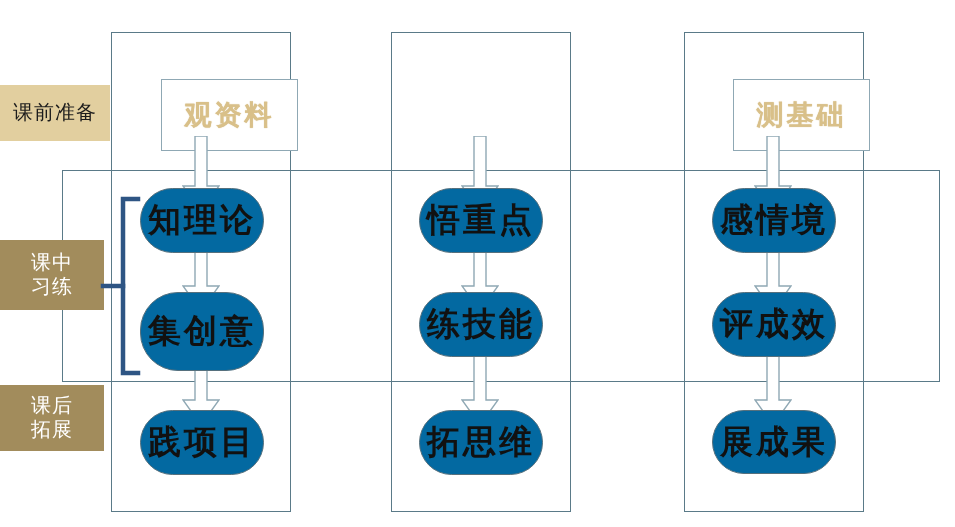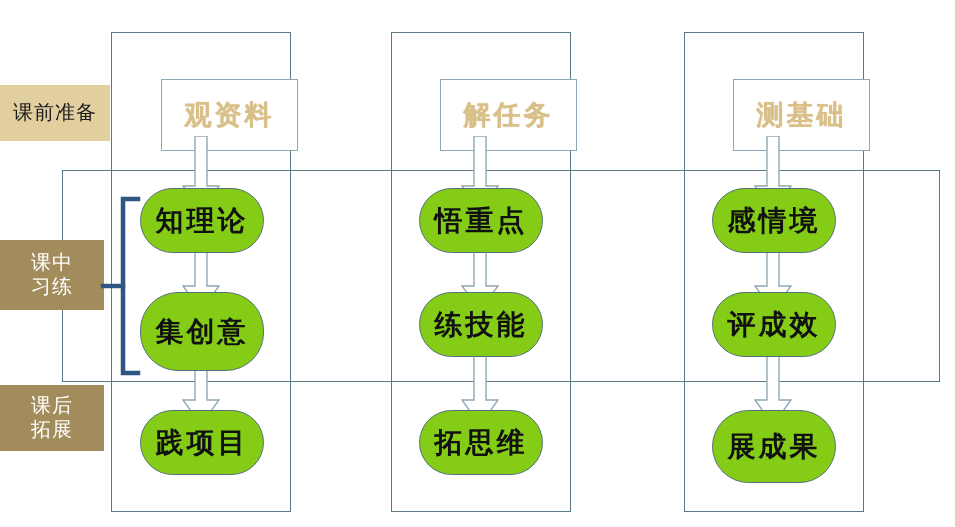--- a/index.html
+++ b/index.html
@@ -78,26 +78,26 @@
     z-index: 4;
     margin-left: 28px;
   }
 
   
   .node {
     position: absolute;
     box-sizing: border-box;
     border: 1.4px solid #56707d;
     border-radius: 38px;
-    background: #84cc16;
+    background: #0369a1;
     display: flex;
     align-items: center;
     justify-content: center;
     color: #111111;
-    font-size: 28px;
+    font-size: 33px;
     font-weight: 700;
     letter-spacing: 3px;
     z-index: 5;
   }
 
   
   .arrow {
     position: absolute;
     z-index: 4;
   }
@@ -112,21 +112,20 @@
 
 <div id="canvas">
 
   <div class="band" style="left:62px; top:170px; width:878px; height:212px;"></div>
 
   <div class="col-frame" style="left:111px; top:32px; width:180px; height:480px;"></div>
   <div class="col-frame" style="left:391px; top:32px; width:180px; height:480px;"></div>
   <div class="col-frame" style="left:684px; top:32px; width:180px; height:480px;"></div>
 
   <div class="head-box" style="left:133px; top:79px; width:137px; height:72px;">观资料</div>
-  <div class="head-box" style="left:412px; top:79px; width:137px; height:72px;">解任务</div>
   <div class="head-box" style="left:705px; top:79px; width:137px; height:72px;">测基础</div>
 
   <div class="arrow" style="left:182px; top:136px; width:38px; height:76px;">
     <svg width="38" height="76" viewBox="0 0 38 76">
       <polygon points="13,0 25,0 25,50 37,50 19,75 1,50 13,50" fill="#ffffff" stroke="#8fa8b4" stroke-width="1.4"></polygon>
     </svg>
   </div>
   <div class="arrow" style="left:461px; top:136px; width:38px; height:76px;">
     <svg width="38" height="76" viewBox="0 0 38 76">
       <polygon points="13,0 25,0 25,50 37,50 19,75 1,50 13,50" fill="#ffffff" stroke="#8fa8b4" stroke-width="1.4"></polygon>
@@ -173,21 +172,21 @@
   <div class="node" style="left:140px; top:188px; width:124px; height:65px;">知理论</div>
   <div class="node" style="left:140px; top:292px; width:124px; height:79px;">集创意</div>
   <div class="node" style="left:140px; top:410px; width:124px; height:65px;">践项目</div>
 
   <div class="node" style="left:419px; top:188px; width:124px; height:65px;">悟重点</div>
   <div class="node" style="left:419px; top:410px; width:124px; height:65px;">拓思维</div>
   <div class="node" style="left:419px; top:292px; width:124px; height:65px;">练技能</div>
 
   <div class="node" style="left:712px; top:188px; width:124px; height:65px;">感情境</div>
   <div class="node" style="left:712px; top:292px; width:124px; height:65px;">评成效</div>
-  <div class="node" style="left:712px; top:410px; width:124px; height:73px;">展成果</div>
+  <div class="node" style="left:712px; top:410px; width:124px; height:64px;">展成果</div>
 
   <div class="bracket" style="left:98px; top:196px; width:44px; height:180px;">
     <svg width="44" height="180" viewBox="0 0 44 180">
       <path d="M 40 3 L 25 3 L 25 177 L 40 177" fill="none" stroke="#2e5584" stroke-width="4.5" stroke-linecap="square" stroke-linejoin="miter"></path>
       <path d="M 25 90 L 5 90" fill="none" stroke="#2e5584" stroke-width="4.5" stroke-linecap="square"></path>
     </svg>
   </div>
 
   <div class="stage-label light" style="left:0px; top:85px; width:110px; height:56px;">课前准备</div>
   <div class="stage-label dark" style="left:0px; top:240px; width:104px; height:70px;">课中

